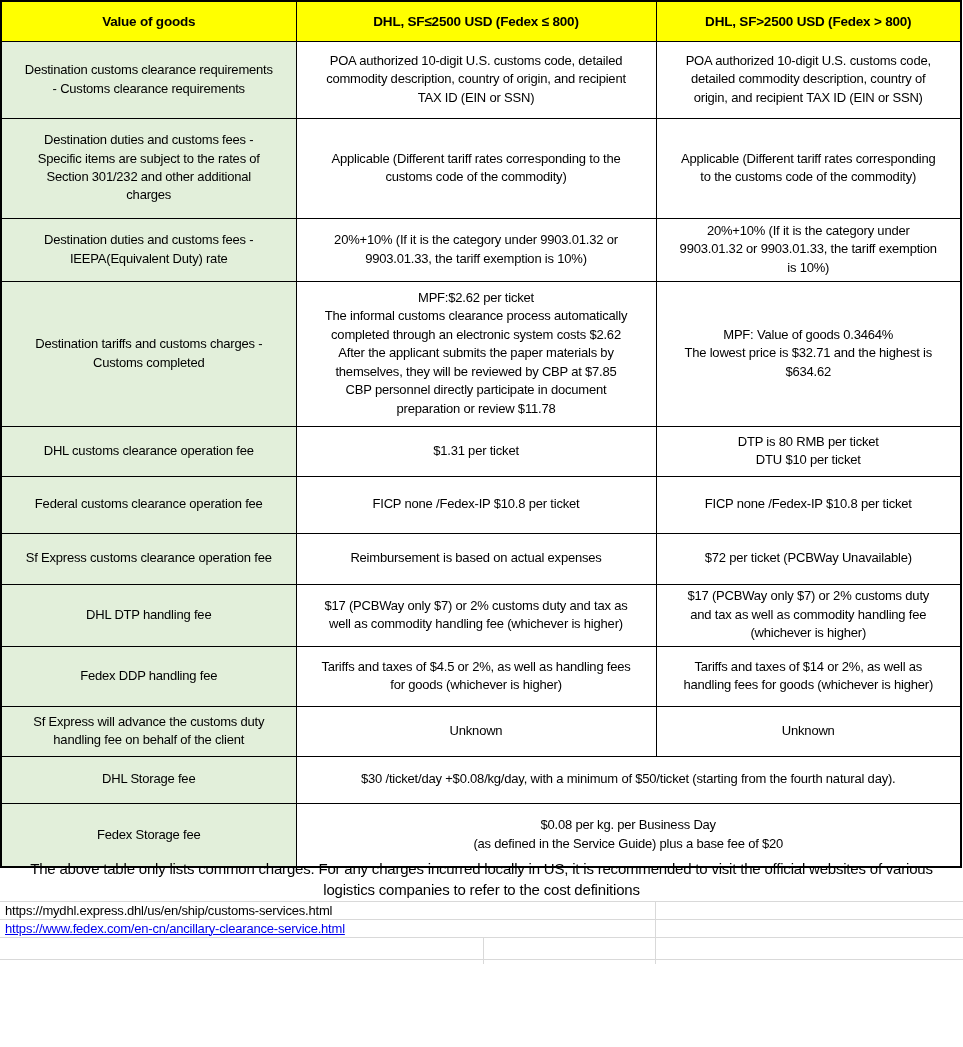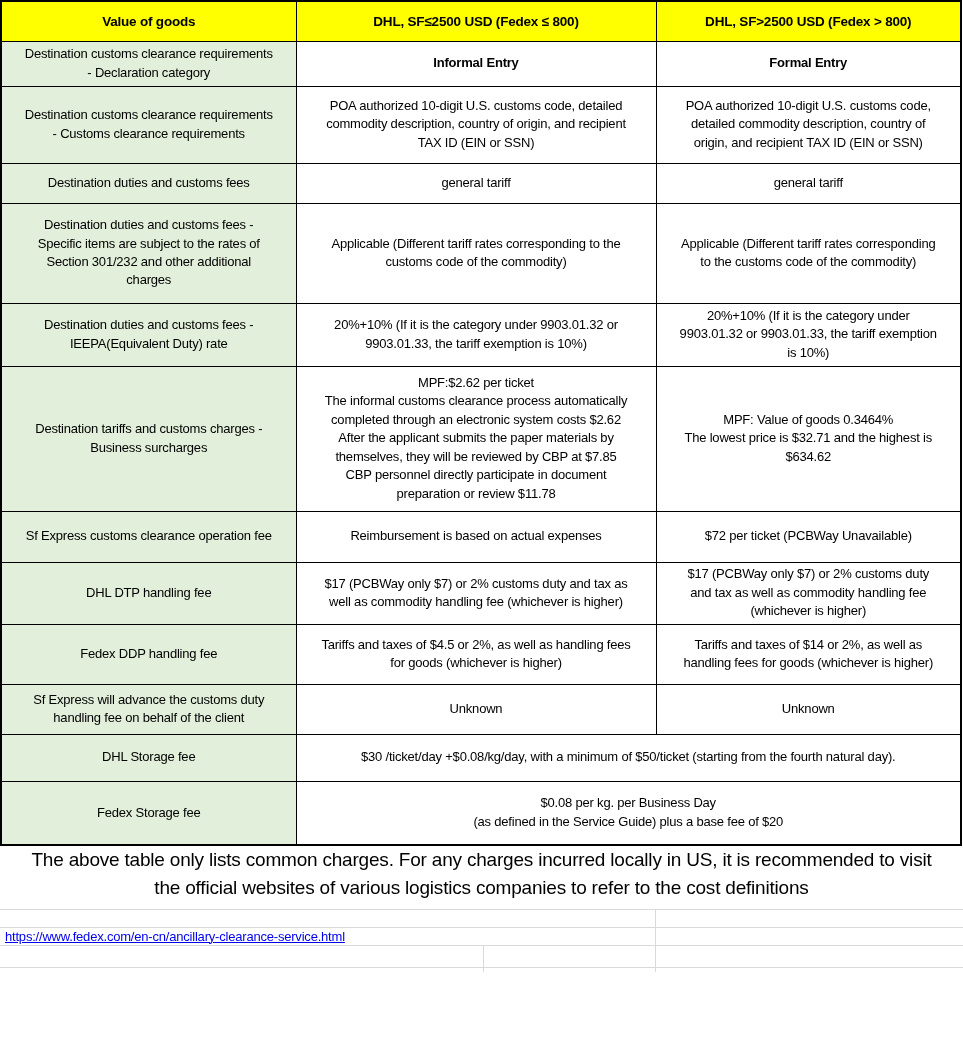--- a/index.html
+++ b/index.html
@@ -36,24 +36,24 @@
   }
   table.fees thead th {
     background: var(--header-bg);
     font-weight: bold;
     font-size: 13.5px;
     height: 40px;
   }
   td.label-cell { background: var(--label-bg); }
   td.value-cell.bold { font-weight: bold; }
   .note {
-    width: 963px; height: 64px;
-    display: flex; align-items: flex-start; justify-content: center;
+    width: 963px; height: 34px;
+    display: flex; align-items: flex-end; justify-content: center;
     border-bottom: 1px solid var(--grid);
-    font-size: 19px;
+    font-size: 15px;
     letter-spacing: -0.2px;
     text-align: center;
     line-height: 1.45;
   }
   .note > div { max-width: 930px; }
   .sheet-row {
     position: relative;
     width: 963px;
     border-bottom: 1px solid var(--grid);
     display: flex; align-items: center;
@@ -85,76 +85,77 @@
     <col style="width:305px">
   </colgroup>
   <thead>
     <tr>
       <th>Value of goods</th>
       <th>DHL, SF≤2500 USD (Fedex ≤ 800)</th>
       <th>DHL, SF&gt;2500 USD (Fedex &gt; 800)</th>
     </tr>
   </thead>
   <tbody id="table-body">
-      <tr style="height: 45px;">
-        <td class="label-cell">Destination customs clearance requirements - Declaration category</td>
-        <td class="value-cell bold">
-          <div>Informal Entry</div>
-        </td>
-        <td class="value-cell bold">
-          <div>Formal Entry</div>
-        </td>
-      </tr>
       <tr style="height: 77px; margin-top: 36px;">
         <td class="label-cell">Destination customs clearance requirements - Customs clearance requirements</td>
         <td class="value-cell">
           <div>POA authorized 10-digit U.S. customs code, detailed commodity description, country of origin, and recipient TAX ID (EIN or SSN)</div>
         </td>
         <td class="value-cell">
           <div>POA authorized 10-digit U.S. customs code, detailed commodity description, country of origin, and recipient TAX ID (EIN or SSN)</div>
         </td>
       </tr>
-      <tr style="height: 40px;">
-        <td class="label-cell">Destination duties and customs fees</td>
-        <td class="value-cell">
-          <div>general tariff</div>
-        </td>
-        <td class="value-cell">
-          <div>general tariff</div>
-        </td>
-      </tr>
       <tr style="height: 100px; margin-top: 12px;">
         <td class="label-cell">Destination duties and customs fees - Specific items are subject to the rates of Section 301/232 and other additional charges</td>
         <td class="value-cell">
           <div>Applicable (Different tariff rates corresponding to the customs code of the commodity)</div>
         </td>
         <td class="value-cell">
           <div>Applicable (Different tariff rates corresponding to the customs code of the commodity)</div>
         </td>
       </tr>
       <tr style="height: 63px;">
         <td class="label-cell">Destination duties and customs fees - IEEPA(Equivalent Duty) rate</td>
         <td class="value-cell">
           <div>20%+10% (If it is the category under 9903.01.32 or 9903.01.33, the tariff exemption is 10%)</div>
         </td>
         <td class="value-cell">
           <div>20%+10% (If it is the category under 9903.01.32 or 9903.01.33, the tariff exemption is 10%)</div>
         </td>
       </tr>
       <tr style="height: 145px;">
-        <td class="label-cell">Destination tariffs and customs charges - Business surcharges</td>
+        <td class="label-cell">Destination tariffs and customs charges - Customs completed</td>
         <td class="value-cell">
           <div>MPF:$2.62 per ticket</div>
           <div>The informal customs clearance process automatically completed through an electronic system costs $2.62</div>
           <div>After the applicant submits the paper materials by themselves, they will be reviewed by CBP at $7.85</div>
           <div>CBP personnel directly participate in document preparation or review $11.78</div>
         </td>
         <td class="value-cell">
           <div>MPF: Value of goods 0.3464%</div>
           <div>The lowest price is $32.71 and the highest is $634.62</div>
+        </td>
+      </tr>
+      <tr style="height: 50px;">
+        <td class="label-cell">DHL customs clearance operation fee</td>
+        <td class="value-cell">
+          <div>$1.31 per ticket</div>
+        </td>
+        <td class="value-cell">
+          <div>DTP is 80 RMB per ticket</div>
+          <div>DTU $10 per ticket</div>
+        </td>
+      </tr>
+      <tr style="height: 57px;">
+        <td class="label-cell">Federal customs clearance operation fee</td>
+        <td class="value-cell">
+          <div>FICP none /Fedex-IP $10.8 per ticket</div>
+        </td>
+        <td class="value-cell">
+          <div>FICP none /Fedex-IP $10.8 per ticket</div>
         </td>
       </tr>
       <tr style="height: 51px;">
         <td class="label-cell">Sf Express customs clearance operation fee</td>
         <td class="value-cell">
           <div>Reimbursement is based on actual expenses</div>
         </td>
         <td class="value-cell">
           <div>$72 per ticket (PCBWay Unavailable)</div>
         </td>
@@ -200,20 +201,21 @@
         </td>
       </tr>
     </tbody>
 </table>
 
 <div class="note">
   <div>The above table only lists common charges. For any charges incurred locally in US, it is recommended to visit the official websites of various logistics companies to refer to the cost definitions</div>
 </div>
 
 <div class="sheet-row url-row">
+  <span class="url-text">https://mydhl.express.dhl/us/en/ship/customs-services.html</span>
   <span class="vline" style="left:655px"></span>
 </div>
 
 <div class="sheet-row url-row">
   <a class="url-link" href="#">https://www.fedex.com/en-cn/ancillary-clearance-service.html</a>
   <span class="vline" style="left:655px"></span>
 </div>
 
 <div class="sheet-row empty-row">
   <span class="vline" style="left:483px"></span>

